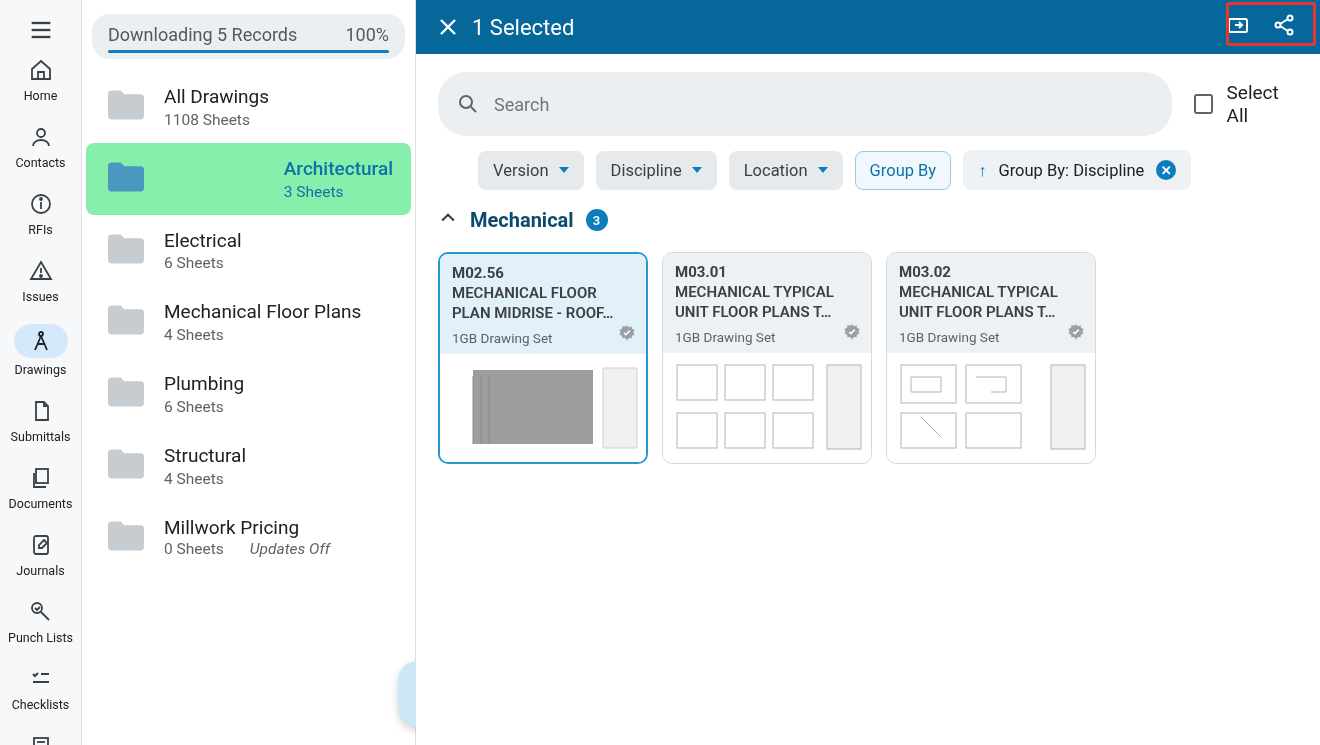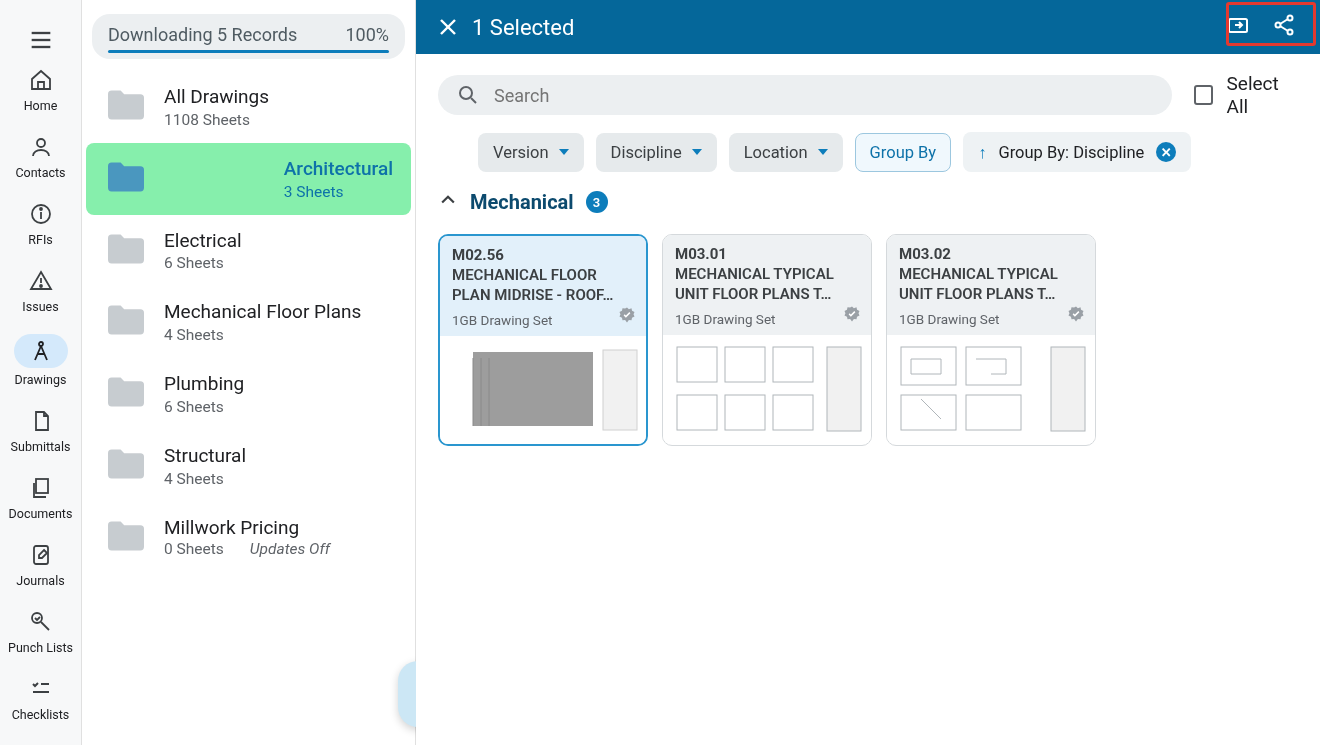--- a/index.html
+++ b/index.html
@@ -1,20 +1,20 @@
 <!DOCTYPE html>
 <html><head>
 <meta charset="utf-8">
 <style>
   * { box-sizing: border-box; margin: 0; padding: 0; font-family: -apple-system, BlinkMacSystemFont, "Segoe UI", Roboto, Arial, sans-serif; }
   html, body { width: 1320px; height: 745px; overflow: hidden; background: #fff; color: #202124; }
   .app { display: flex; width: 100%; height: 100%; }
 
   
-  .nav-rail { width: 82px; background: #f7f8f9; border-right: 1px solid #e0e0e0; display: flex; flex-direction: column; align-items: center; padding-top: 26px; gap: 4px; }
+  .nav-rail { width: 82px; background: #f7f8f9; border-right: 1px solid #e0e0e0; display: flex; flex-direction: column; align-items: center; padding-top: 16px; gap: 4px; }
   .nav-hamburger { width: 48px; height: 40px; display:flex; align-items:center; justify-content:center; cursor:pointer; }
   .nav-item { width: 76px; display:flex; flex-direction:column; align-items:center; padding: 8px 0 8px; cursor:pointer; border-radius: 8px; }
   .nav-item .nav-icon { width: 28px; height: 28px; display:flex; align-items:center; justify-content:center; font-size: 22px; }
   .nav-item.active .nav-icon { background:#d4e9fb; border-radius:20px; width:54px; height:34px; }
   .nav-item .nav-label { font-size: 12.5px; margin-top: 4px; color:#202124; }
 
   
   .folder-bar { width: 334px; background: #fff; border-right: 1px solid #e0e0e0; position:relative; padding-top: 10px; }
   .download-banner { margin: 4px 10px 12px; background:#eceff1; border-radius: 18px; padding: 10px 16px 14px; position:relative; }
   .download-banner .dl-text { color:#4f5b62; font-size: 18px; display:flex; justify-content:space-between; }
@@ -35,21 +35,21 @@
   .content { flex:1; display:flex; flex-direction:column; background:#fff; position:relative;}
   .sel-header { height:54px; background:#05679a; color:#fff; display:flex; align-items:center; padding: 0 14px; }
   .sel-header .close-x { width:36px; height:36px; display:flex; align-items:center; justify-content:center; cursor:pointer; }
   .sel-header .sel-title { font-size: 22px; margin-left: 6px; }
   .sel-header .spacer { flex:1; }
   .sel-actions { display:flex; gap: 22px; padding: 0 10px; }
   .highlight-box { position:absolute; top:2px; right:4px; width:90px; height:44px; border:3px solid #e5392f; border-radius:3px; pointer-events:none; }
 
   .toolbar { padding: 18px 22px 0; display:flex; flex-direction:column; gap: 14px; }
   .search-row { display:flex; align-items:center; gap: 22px; }
-  .search-box { flex:0 0 734px; height:40px; background:#eceff1; border-radius: 28px; display:flex; align-items:center; padding: 0 18px; gap: 14px; }
+  .search-box { flex:0 0 734px; height:64px; background:#eceff1; border-radius: 28px; display:flex; align-items:center; padding: 0 18px; gap: 14px; }
   .search-box input { border:none; background:transparent; font-size: 18px; color:#5f6368; outline:none; flex:1; }
   .select-all-wrap { display:flex; align-items:center; gap: 14px; color:#202124; font-size:19px;justify-content:center; }
   .select-all-wrap .cbx { width:20px; height:20px; border:2px solid #5f6368; border-radius:3px; cursor:pointer; }
 
   .chip-row { display:flex; gap: 12px; align-items:center; flex-wrap:wrap;padding-left:40px; }
   .chip { background:#e6eaec; border-radius:8px; padding: 9px 14px; font-size:16.5px; color:#3c4043; display:flex; align-items:center; gap:10px; cursor:pointer; border:1px solid transparent;}
   .chip .tri { width:0;height:0;border-left:5px solid transparent;border-right:5px solid transparent;border-top:6px solid #0d7dbb; }
   .chip.outlined { background:#f0f8fd; border:1px solid #9cc7df; color:#0e72a9; }
   .chip.groupby-val { background:#eef2f4; color:#202124; gap:12px;}
   .chip .up-arrow { color:#0d7dbb; font-weight:bold; }

